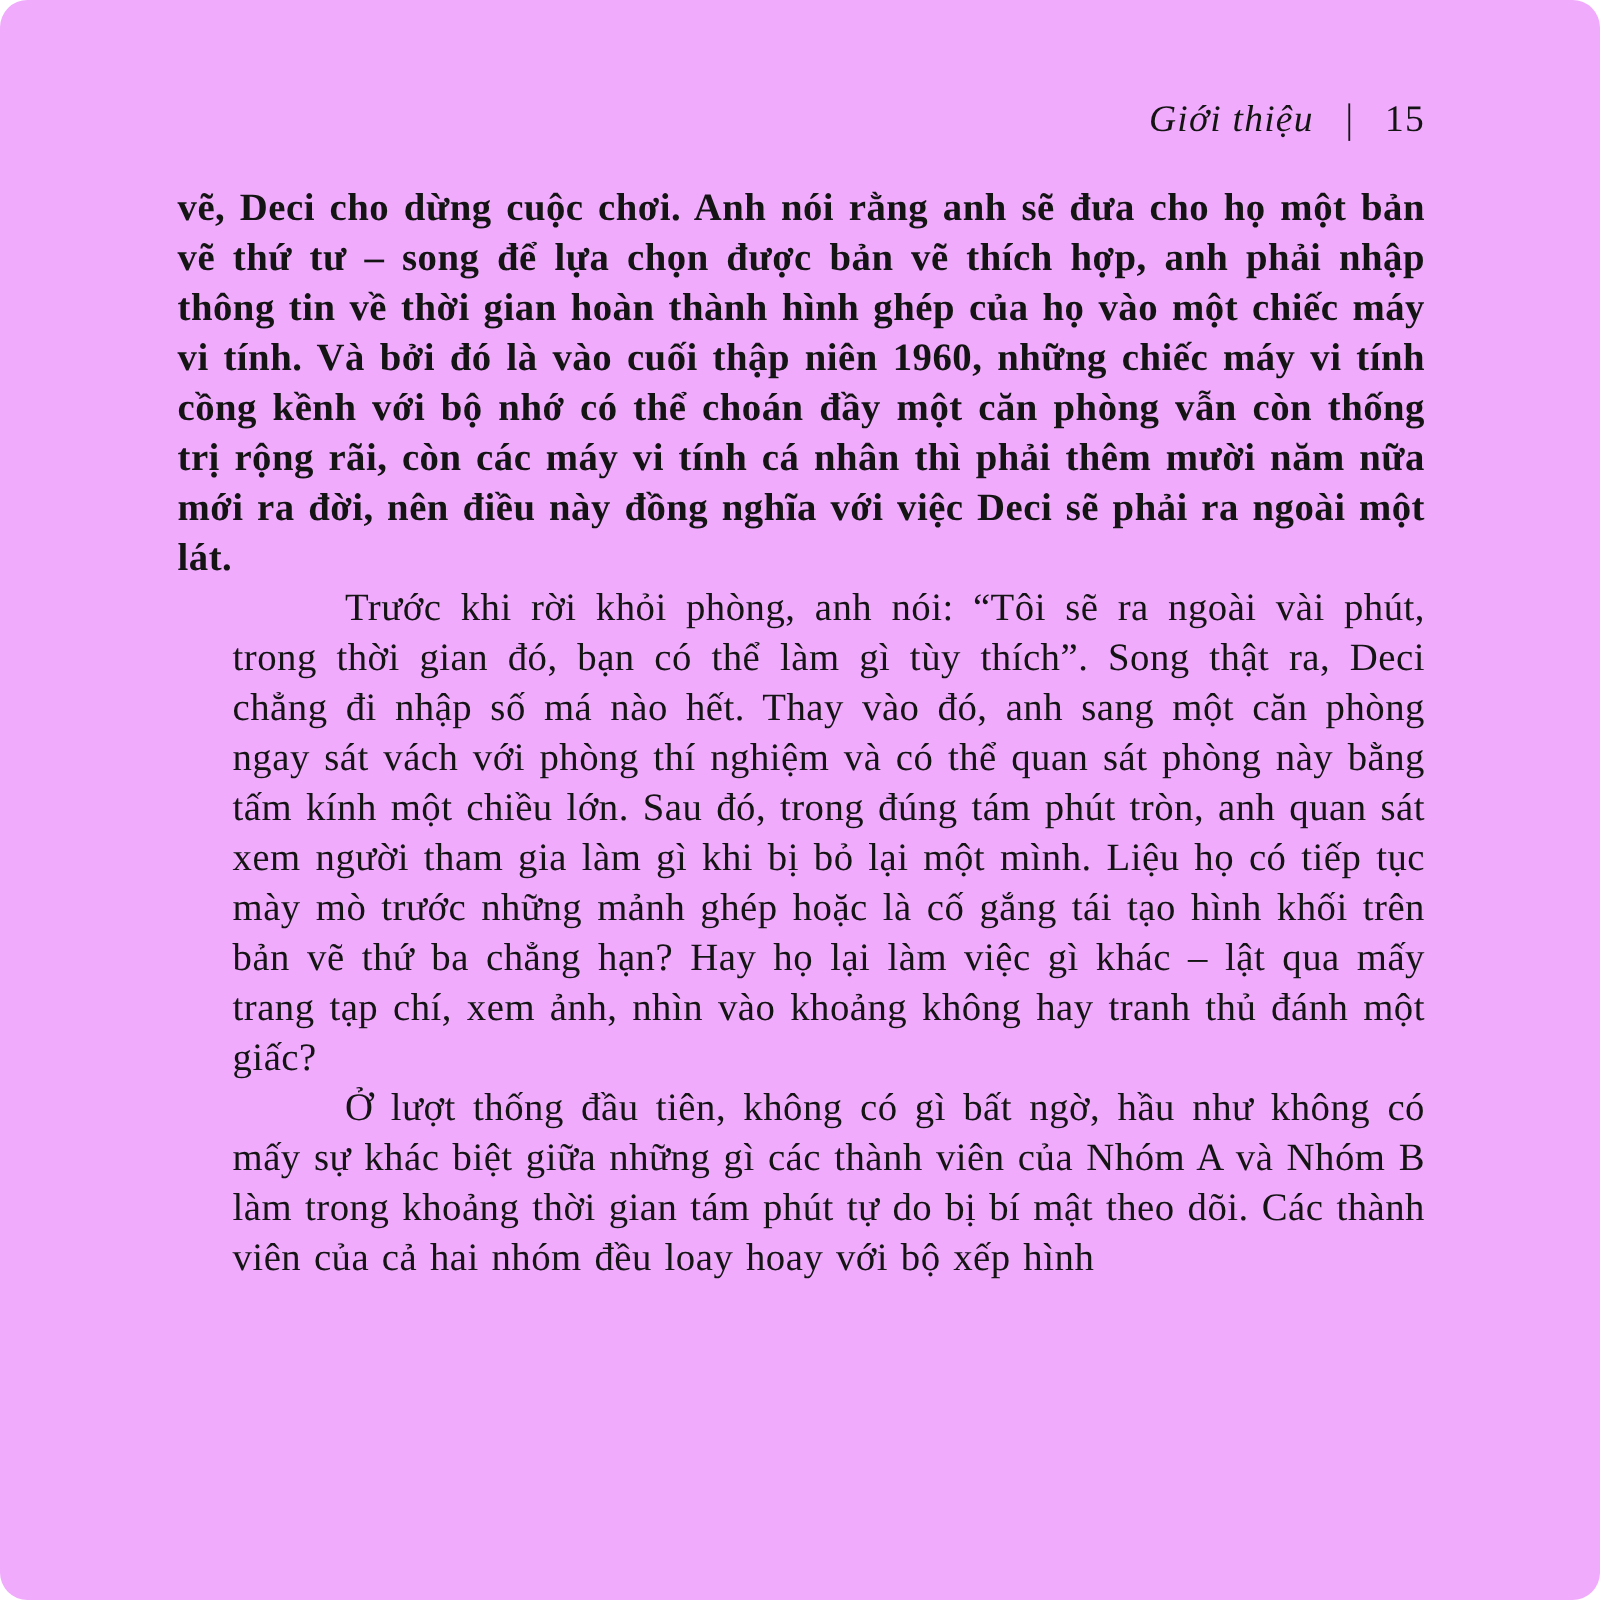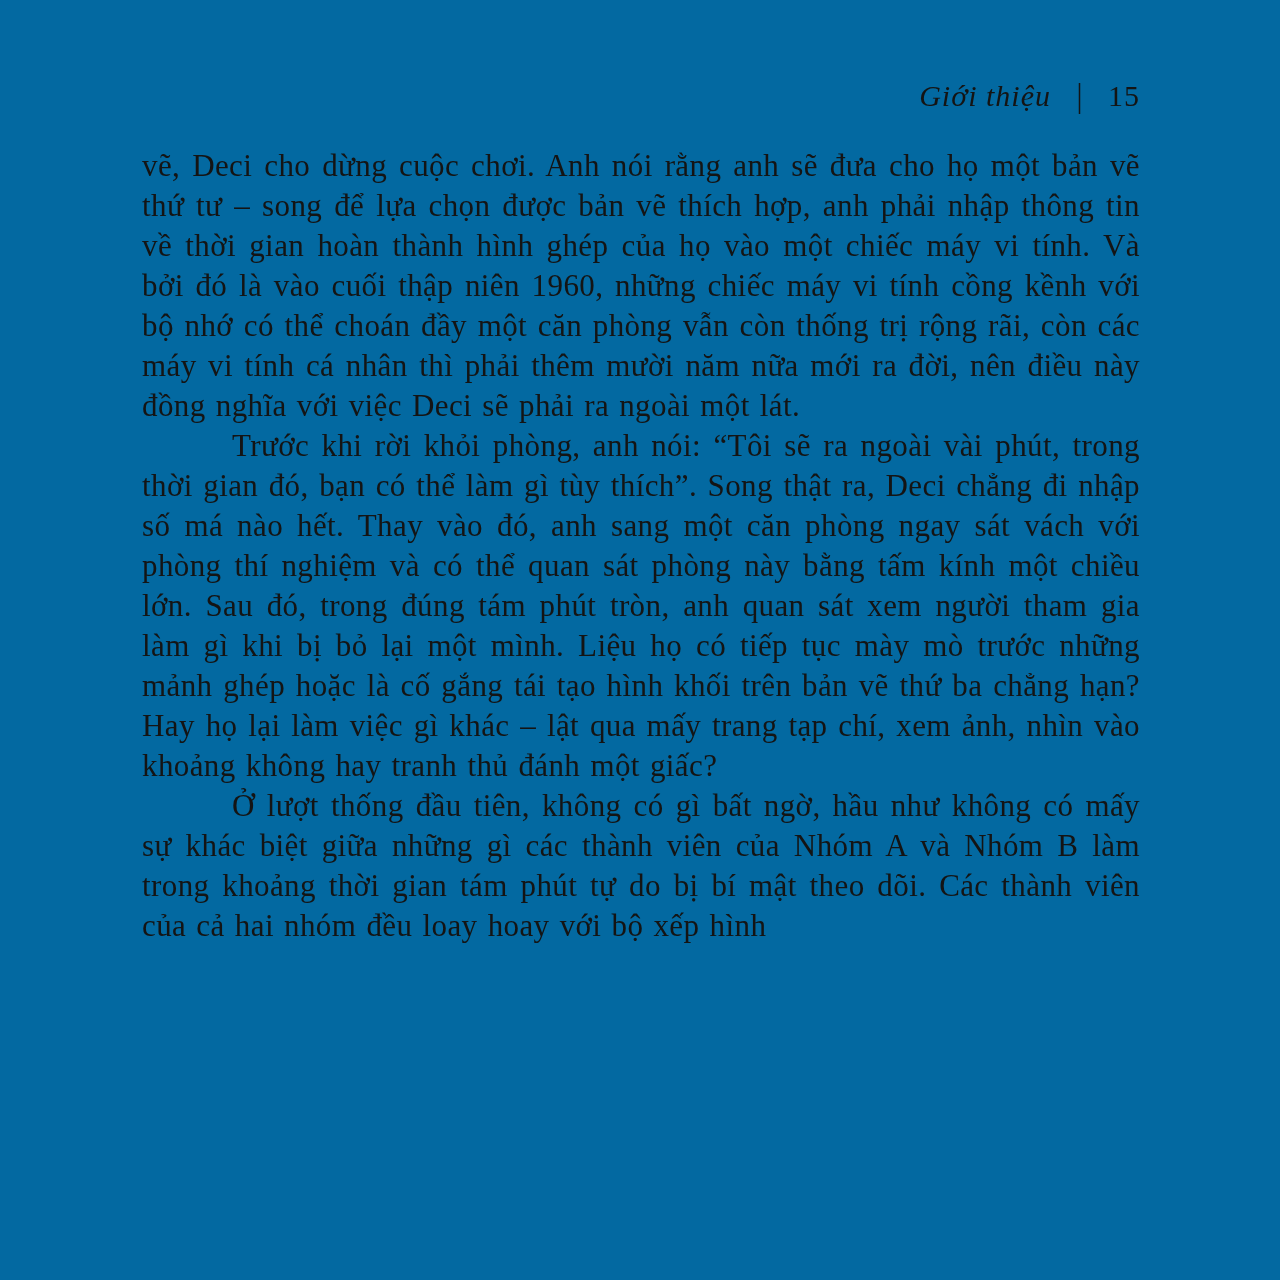--- a/index.html
+++ b/index.html
@@ -13,21 +13,22 @@
     height: 1280px;
     overflow: hidden;
     font-family: "Liberation Serif", "DejaVu Serif", serif;
     color: #141414;
   }
   .page {
     box-sizing: border-box;
     width: 1280px;
     height: 1280px;
     padding: 78px 140px 0 142px;
-    background: #0369a1;
+    background: #f0abfc;
+    border-radius: 22px;
   }
   .page-header {
     text-align: right;
     font-size: 30px;
     line-height: 36px;
     margin-bottom: 32px;
     white-space: nowrap;
   }
   .section-title {
     font-style: italic;
@@ -47,23 +48,25 @@
     margin: 0;
     font-size: 31px;
     line-height: 40px;
     text-align: justify;
     text-justify: inter-word;
     letter-spacing: 0.4px;
     word-spacing: 2px;
   }
   .page-body p.indent {
     text-indent: 90px;
+    margin-left: 44px;
   }
   .page-body p.no-indent {
     text-indent: 0;
+    font-weight: bold;
   }
 </style>
 </head>
 <body>
 
 <div class="page">
 
   <header class="page-header">
     <span class="section-title">Giới thiệu</span>
     <span class="header-separator">|</span>

